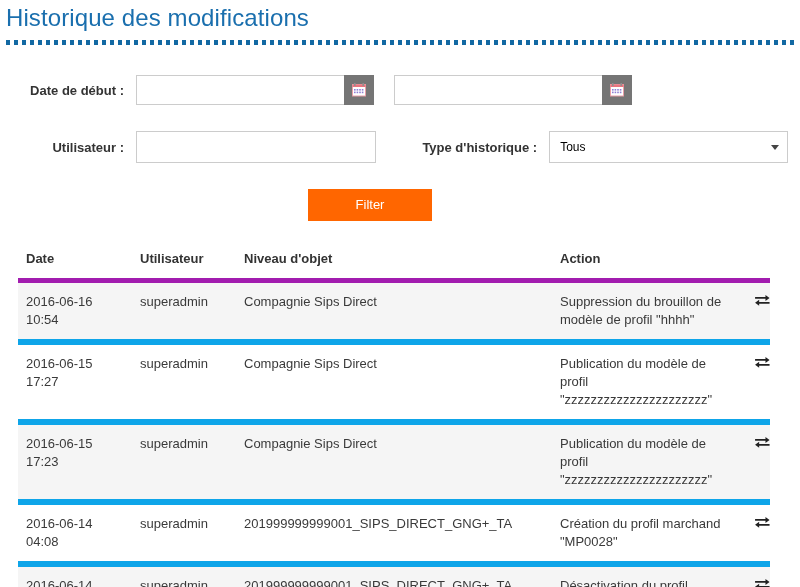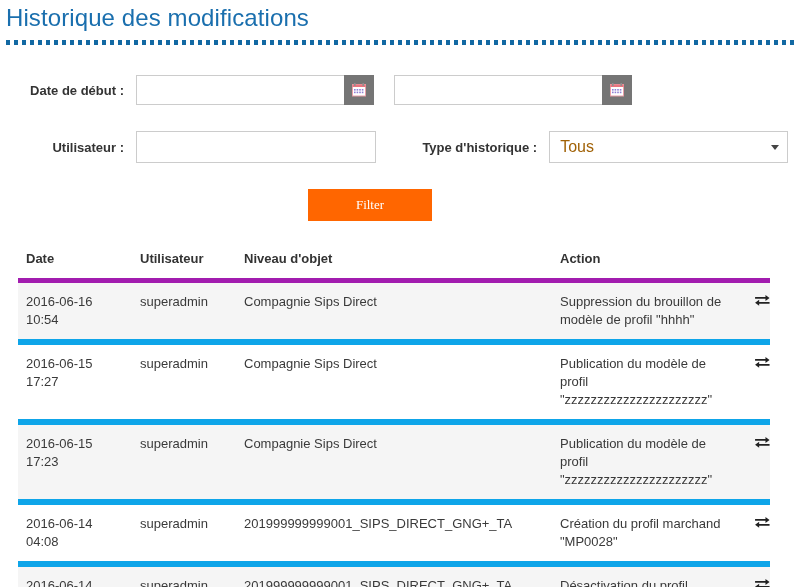--- a/index.html
+++ b/index.html
@@ -105,22 +105,22 @@
     border: 1px solid #cccccc;
     background: #ffffff;
     display: flex;
     align-items: center;
     padding: 0 8px 0 10px;
     cursor: pointer;
     position: relative;
   }
   .select-value {
     flex: 1;
-    font-size: 16px;
-    color: #a16207;
+    font-size: 12px;
+    color: #000000;
   }
   .caret {
     width: 0;
     height: 0;
     border-left: 4px solid transparent;
     border-right: 4px solid transparent;
     border-top: 5px solid #444444;
     margin-left: 6px;
   }
 
@@ -130,21 +130,21 @@
     justify-content: center;
     margin-top: 26px;
     padding-right: 48px;
   }
   .filter-btn {
     width: 124px;
     height: 32px;
     background: #ff6600;
     border: none;
     color: #ffffff;
-    font-family: Liberation Serif, serif;
+    font-family: Liberation Sans, sans-serif;
     font-size: 13px;
     cursor: pointer;
     line-height: 32px;
     text-align: center;
     padding: 0;
   }
 
   
   .table-wrap {
     margin: 30px 30px 0 18px;

